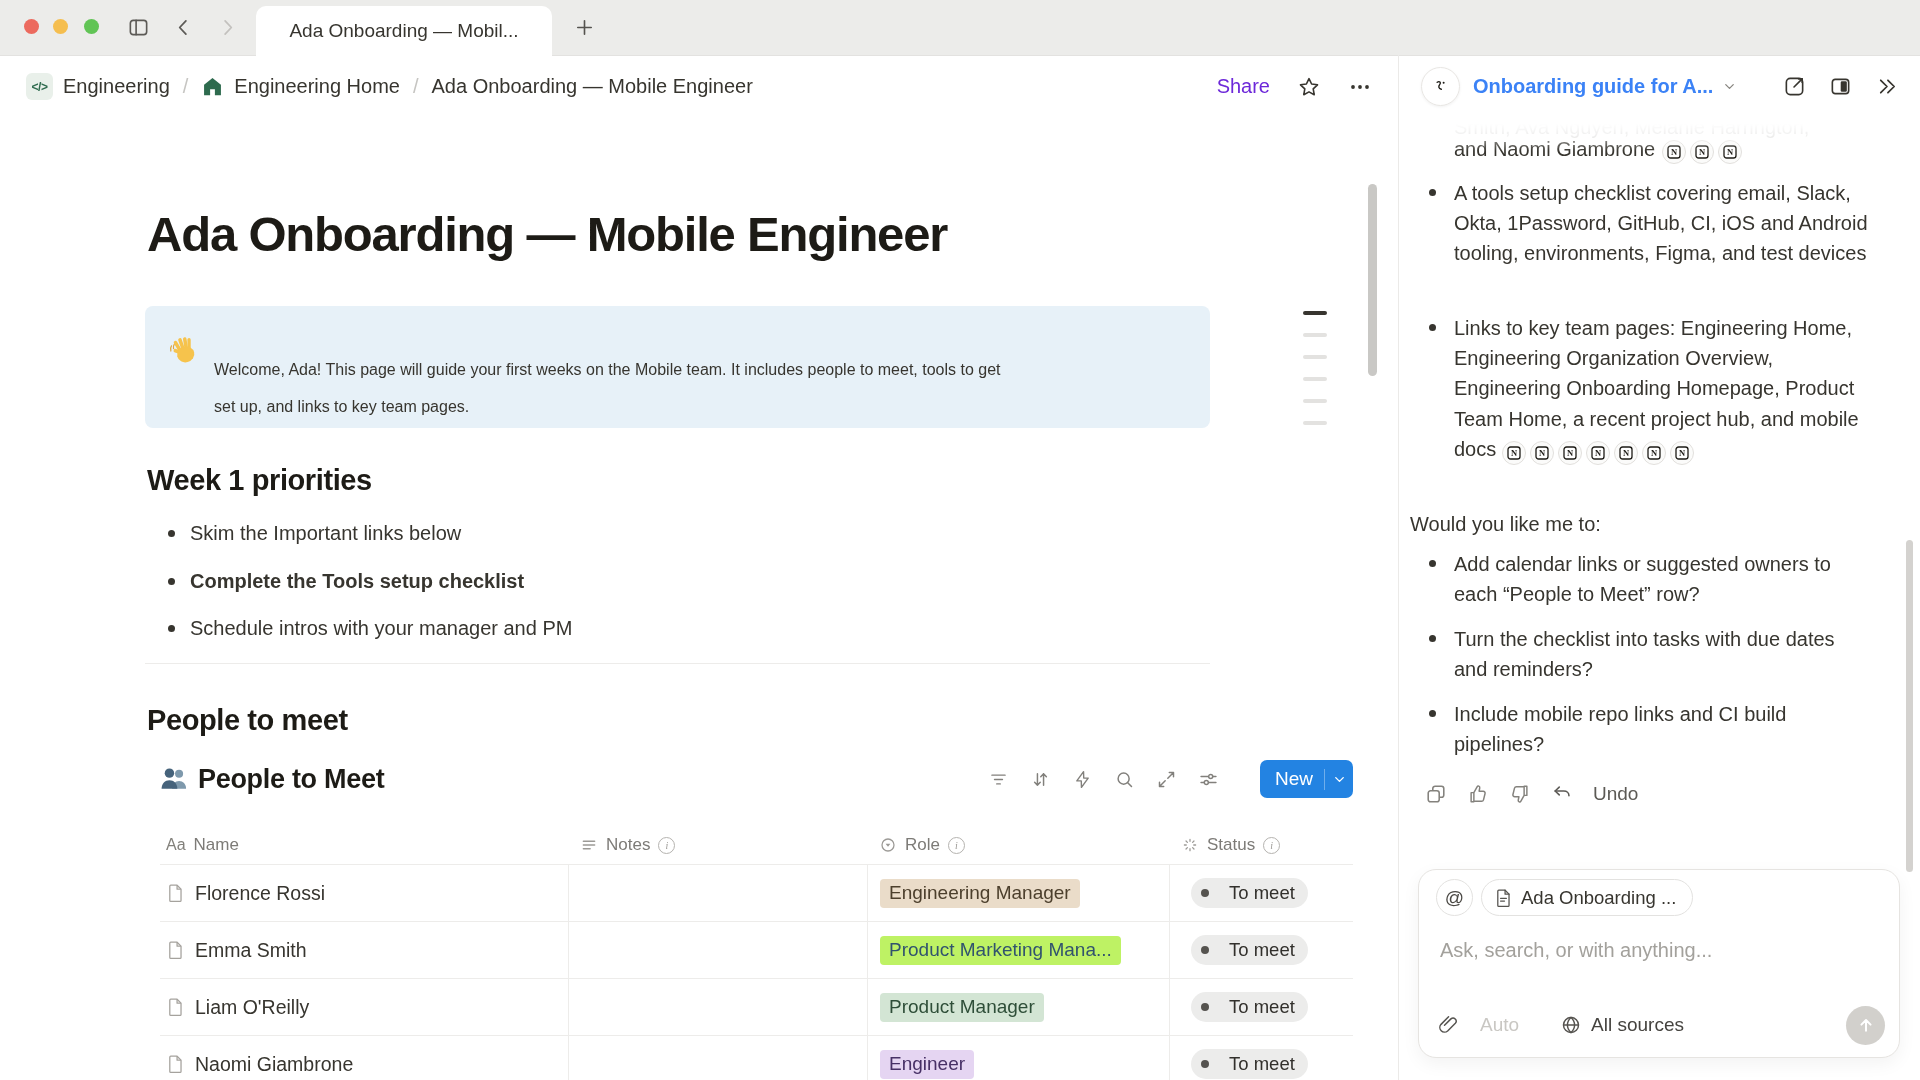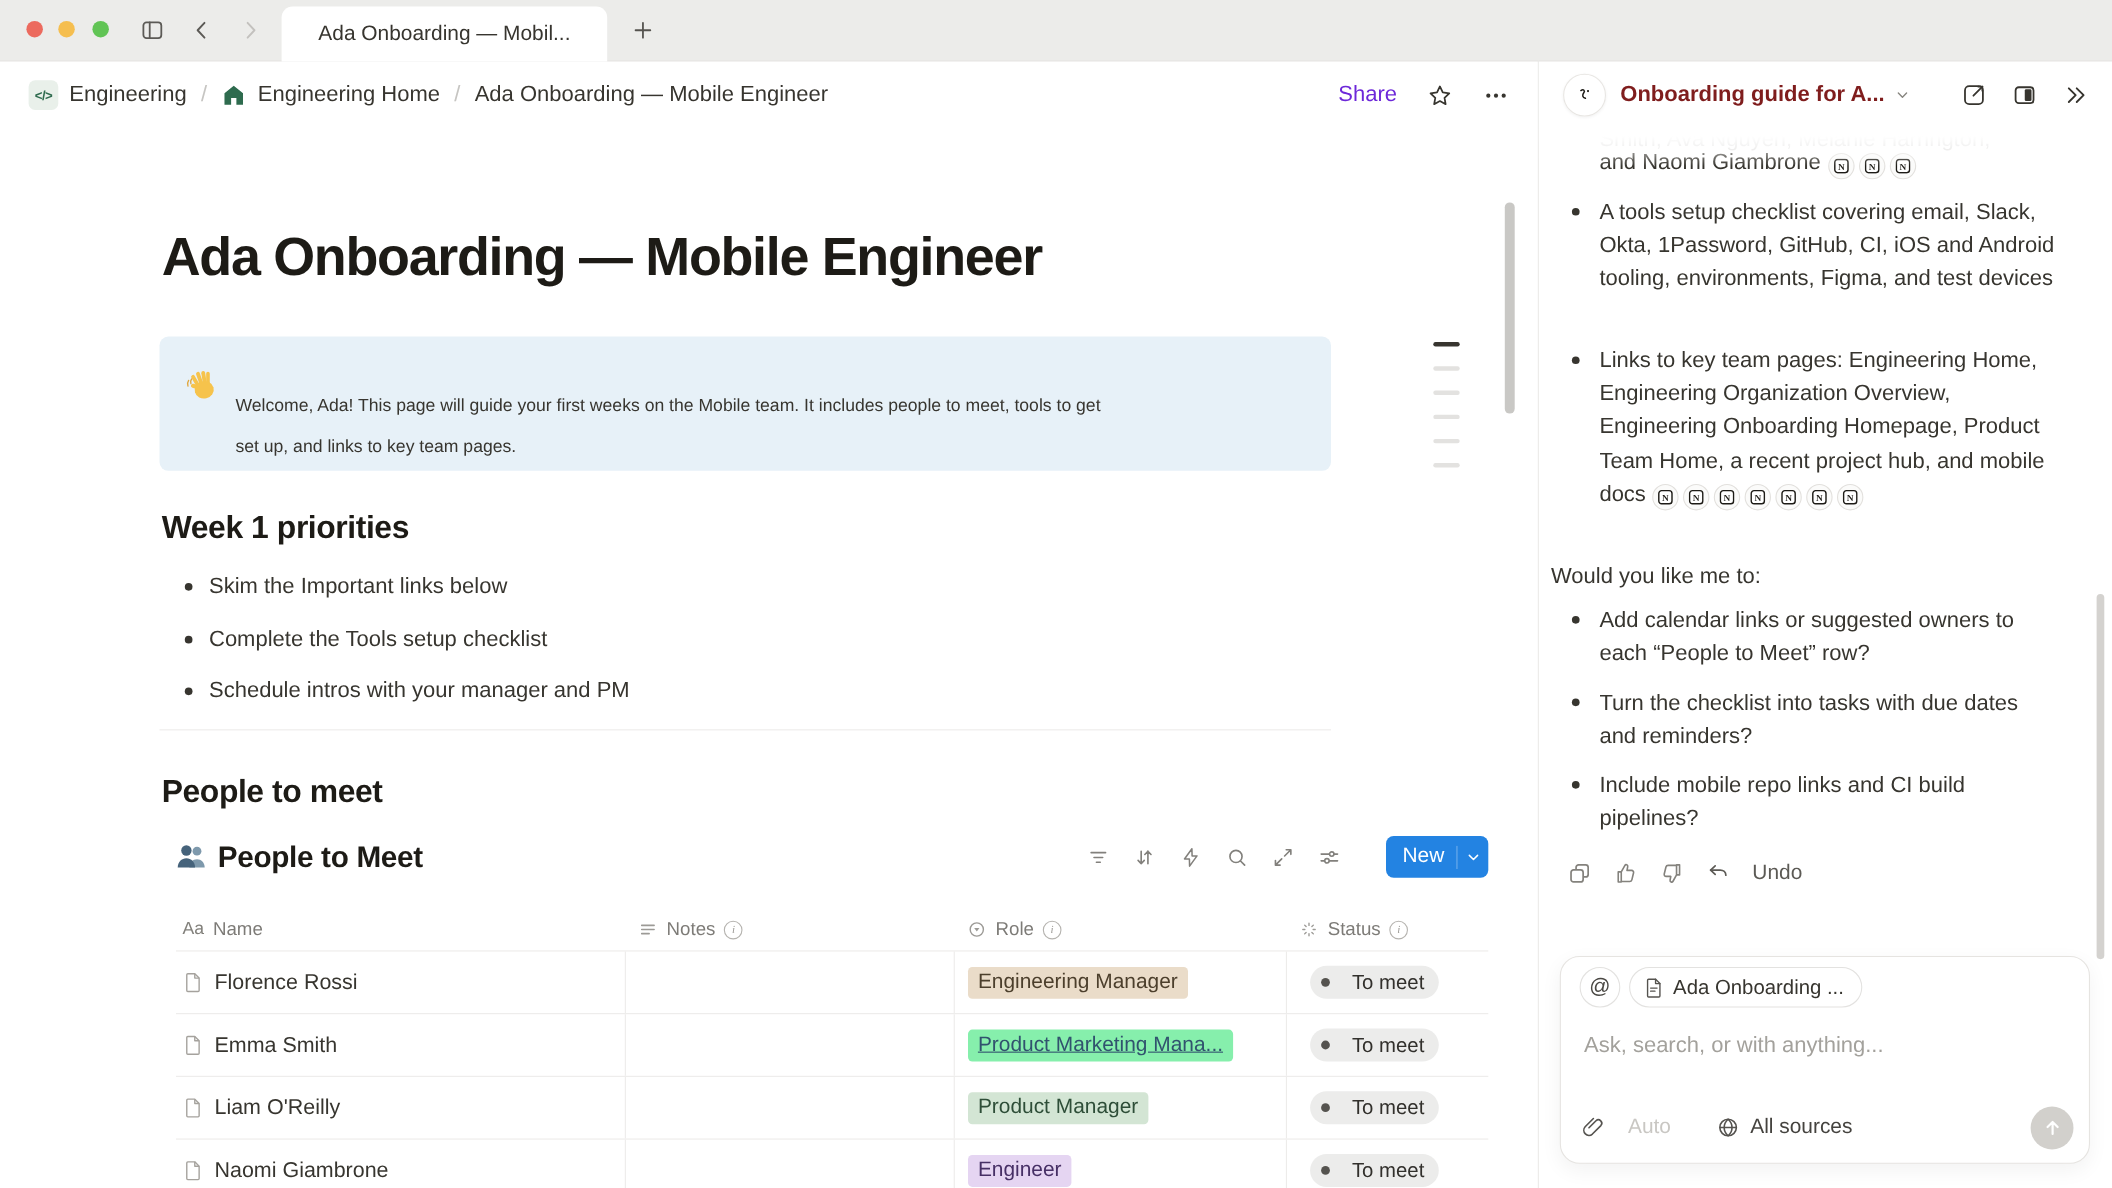--- a/index.html
+++ b/index.html
@@ -71,21 +71,21 @@
   #toc{position:absolute;left:1303px;top:311px;display:flex;flex-direction:column;gap:18px;}
   .toc-dash{width:24px;height:4px;border-radius:2px;background:#E3E2E0;}
   .toc-dash.active{background:#37352F;}
   #sb-main{position:absolute;left:1368px;top:184px;width:9px;height:192px;border-radius:5px;background:#C9C8C5;}
   #sb-panel{position:absolute;left:1906px;top:540px;width:7px;height:332px;border-radius:4px;background:#D4D2CF;}
   #vdiv{position:absolute;left:1398px;top:55px;width:1px;height:1025px;background:#EBEAE8;}
 
   
   #panel-header{position:absolute;left:1399px;top:56px;width:521px;height:61px;background:#fff;display:flex;align-items:center;padding:0 22px;box-sizing:border-box;}
   .ai-avatar{width:37px;height:37px;border-radius:50%;border:1px solid #E8E6E3;box-shadow:0 1px 3px rgba(0,0,0,0.06);display:flex;align-items:center;justify-content:center;flex:none;color:#1D1B16;}
-  #panel-title{font-size:20px;font-weight:600;margin-left:13px;white-space:nowrap;color:#7f1d1d;}
+  #panel-title{font-size:20px;font-weight:600;margin-left:13px;white-space:nowrap;color:#3b82f6;}
   .ptitle-chev{width:15px;height:15px;color:#87857F;margin-left:9px;}
   .panel-hdr-ics{margin-left:auto;display:flex;align-items:center;gap:23px;color:#37352F;}
   .phic{width:23px;height:23px;}
 
   .chat-line{position:absolute;font-size:20px;line-height:30px;color:#37352F;}
   #msg-faded{left:1454px;top:112px;color:#37352F;opacity:0.18;white-space:nowrap;}
   #msg-line2{left:1454px;top:133px;display:flex;align-items:center;gap:7px;}
   #fade-top{position:absolute;left:1399px;top:117px;width:500px;height:34px;background:linear-gradient(#fff 20%,rgba(255,255,255,0));pointer-events:none;}
   .ai-bullet{position:absolute;left:1426px;font-size:20px;line-height:30.2px;color:#37352F;}
   .ai-bullet::before{content:"";position:absolute;left:3px;top:11px;width:7px;height:7px;border-radius:50%;background:#37352F;}
@@ -201,21 +201,21 @@
         </g>
       </svg>
     </span>
     <div class="ctext">Welcome, Ada! This page will guide your first weeks on the Mobile team. It includes people to meet, tools to get set up, and links to key team pages.</div>
   </div>
 
   <div class="h2" style="top:464px;">Week 1 priorities</div>
   <div class="bullet-item" style="top:518px;">
       <span class="bt">Skim the Important links below</span>
     </div>
-  <div class="bullet-item" style="top:566px;">
+  <div class="bullet-item" style="top:566px;font-weight:bold;">
       <span class="bt">Complete the Tools setup checklist</span>
     </div>
   <div class="bullet-item" style="top:613px;">
       <span class="bt">Schedule intros with your manager and PM</span>
     </div>
 
   <div id="divider1"></div>
 
   <div class="h2" style="top:704px;">People to meet</div>
 
@@ -342,21 +342,21 @@
               <path d="M6 2.8h8l5 5V22a1.2 1.2 0 0 1-1.2 1.2H6A1.2 1.2 0 0 1 4.8 22V4A1.2 1.2 0 0 1 6 2.8z"></path>
               <path d="M14 2.8v5h5"></path>
             </svg>
           </span>
         <span>Emma Smith</span>
       </div>
       <div class="td">
           <span></span>
         </div>
       <div class="td role-cell">
-        <span class="chip" style="background-color: #86efac; color: rgb(49, 83, 110); text-decoration: underline;">Product Marketing Mana...</span>
+        <span class="chip" style="background-color: #bef264; color: rgb(49, 83, 110);">Product Marketing Mana...</span>
       </div>
       <div class="td status-cell">
         <span class="pill" style="background-color: rgb(236, 236, 235);">
             <span class="pill-dot" style="background-color: rgb(85, 83, 79);"></span>
             <span>To meet</span>
           </span>
       </div>
     </div>
 
     <div class="trow">

